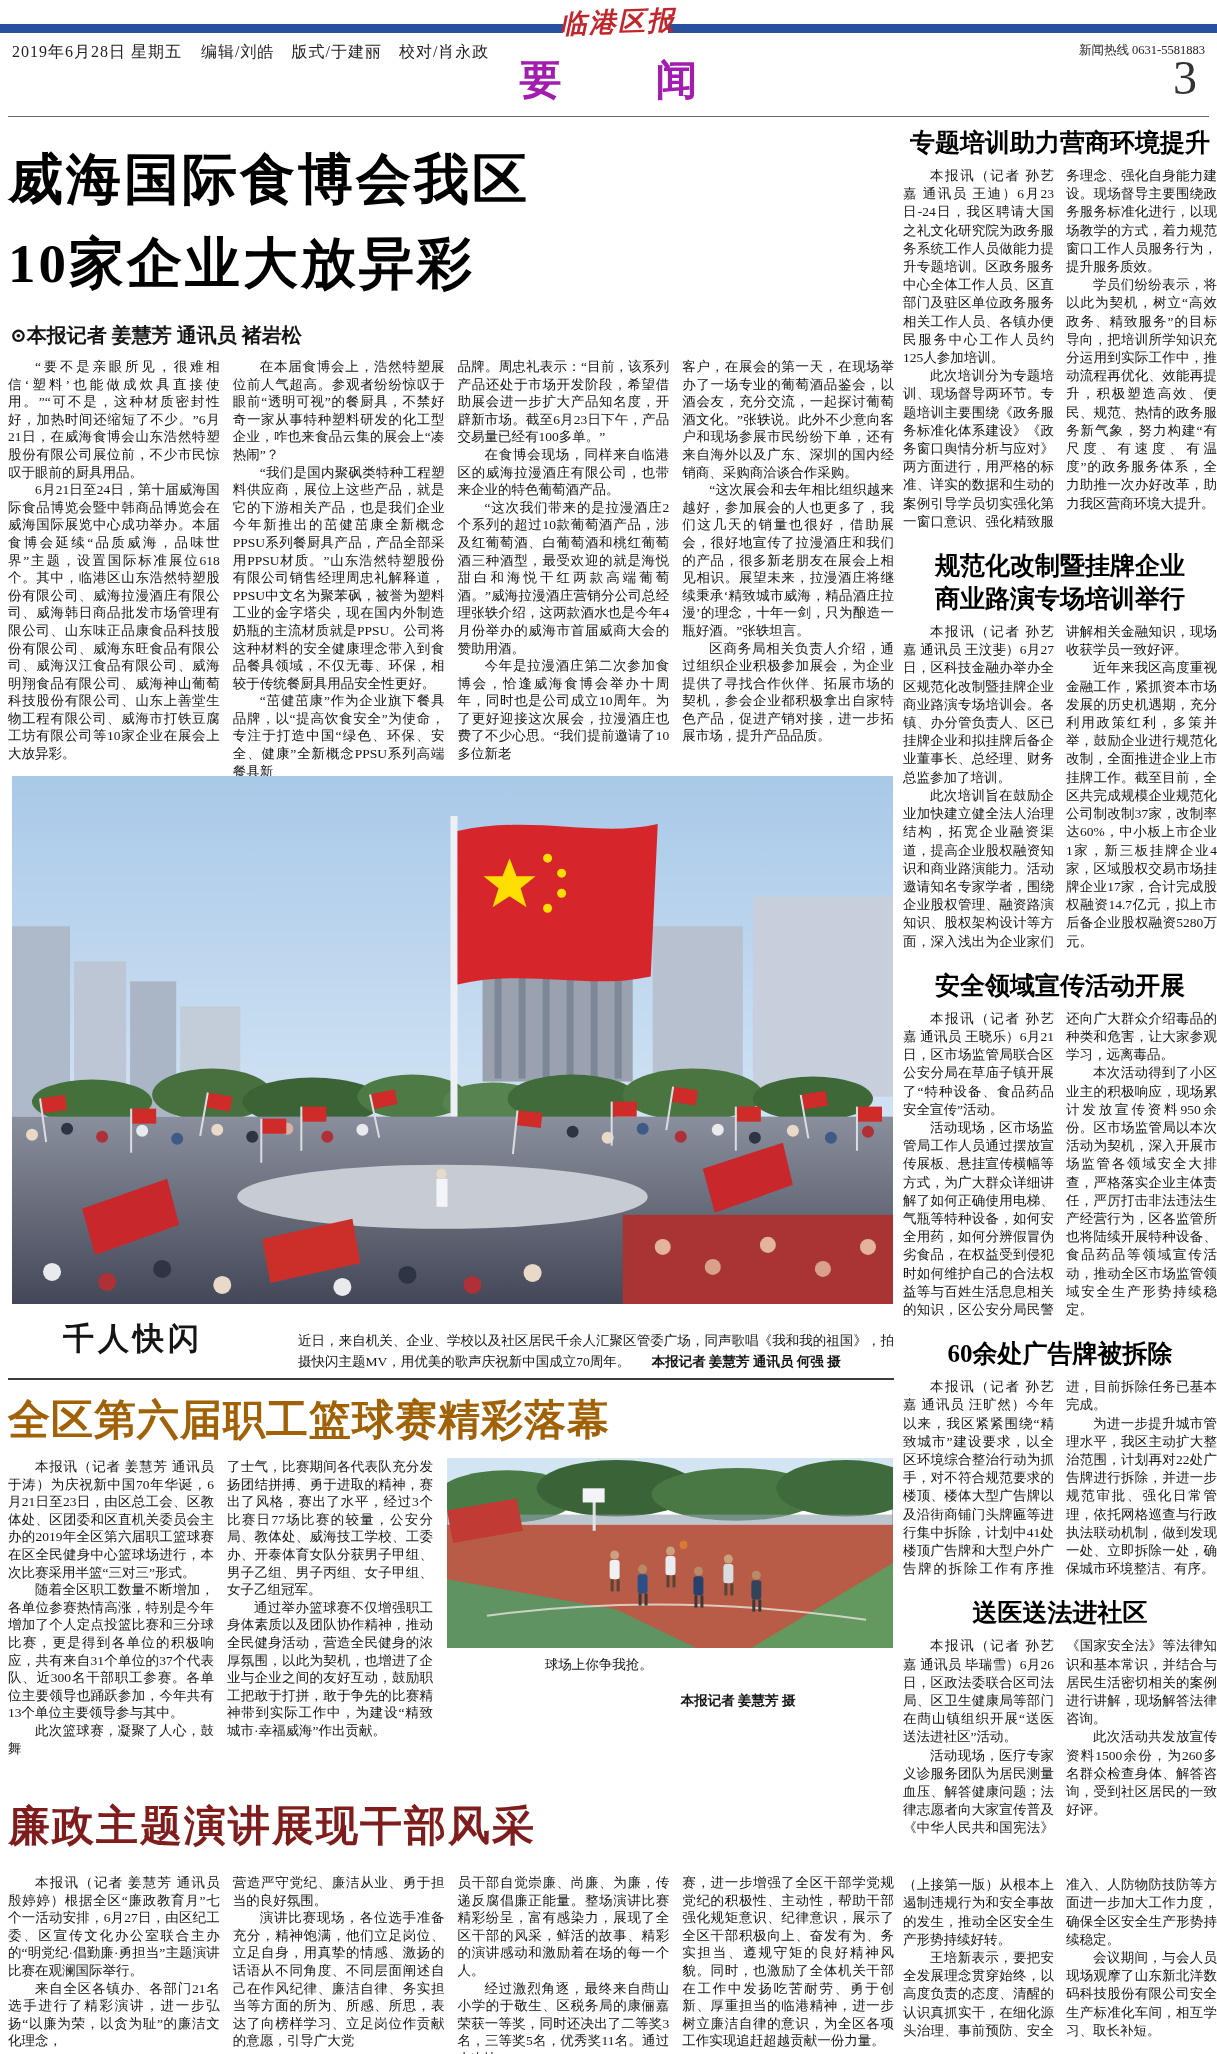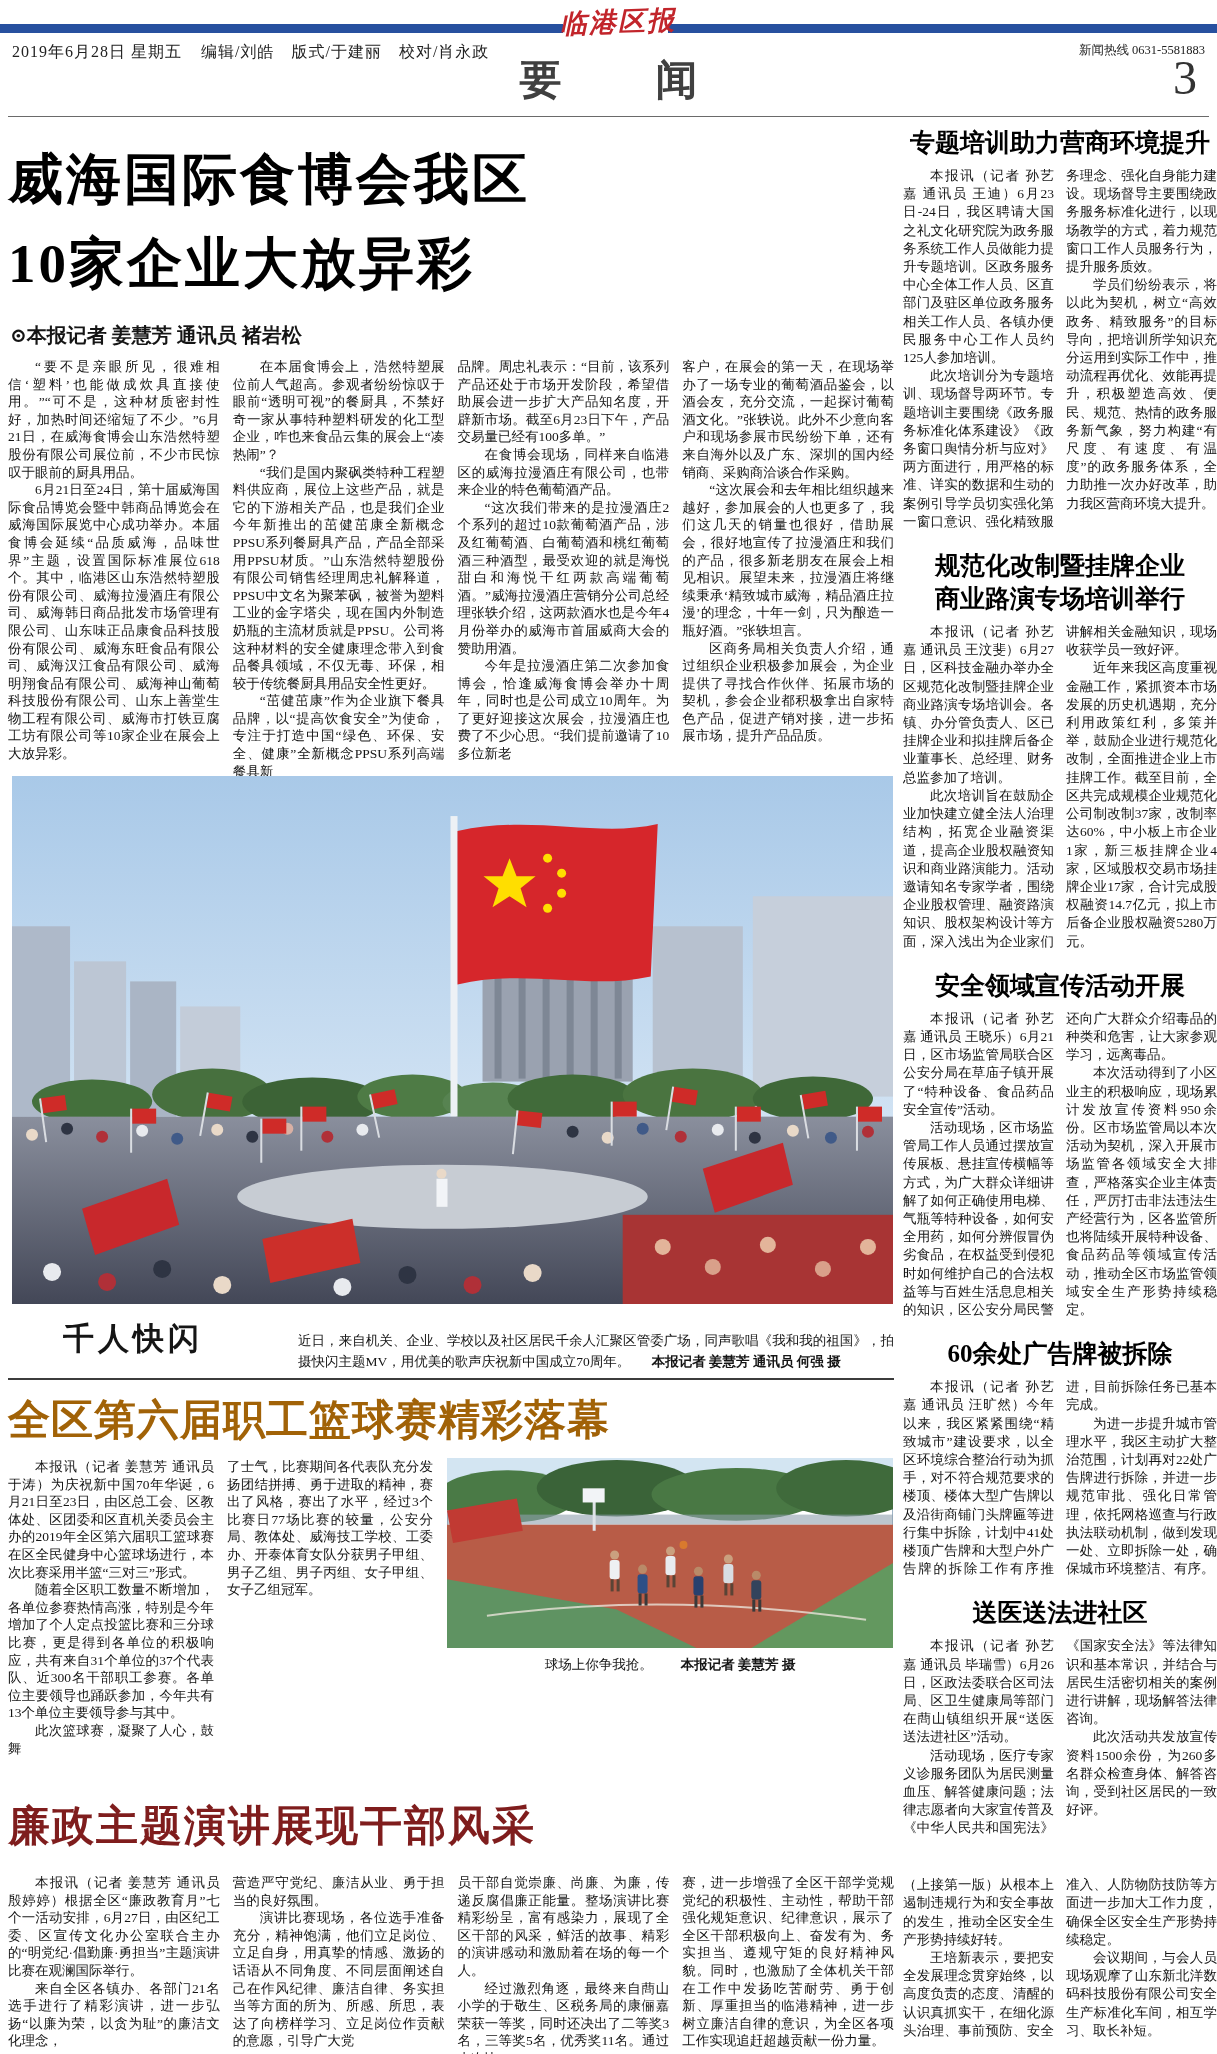--- a/index.html
+++ b/index.html
@@ -8,21 +8,21 @@
   
   .bluebar{position:absolute;top:24px;height:9px;background:#27509f;}
   .bluebar.left{left:0;width:563px;}
   .bluebar.right{left:668px;width:549px;}
   .masthead{position:absolute;left:556px;top:4px;width:124px;text-align:center;
             color:#c2252b;font-size:27px;font-weight:bold;font-style:italic;
             transform:rotate(-2deg);letter-spacing:2px;white-space:nowrap;}
   .dateline{position:absolute;left:12px;top:42px;font-size:16px;letter-spacing:1px;color:#222;}
   .hotline{position:absolute;right:12px;top:42px;font-size:12.5px;color:#222;}
   .section-title{position:absolute;left:0;right:0;top:52px;text-align:center;
-                 font-size:42px;font-weight:bold;letter-spacing:26px;text-indent:26px;color:#404040;}
+                 font-size:42px;font-weight:bold;letter-spacing:26px;text-indent:26px;color:#a21caf;}
   .pageno{position:absolute;right:20px;top:50px;font-size:48px;color:#333;}
   .head-rule{position:absolute;left:8px;right:8px;top:116px;height:1px;background:#6a6a6a;}
   
   .para{margin:0;text-indent:2em;}
   .cont{text-indent:0;}
   .cols{display:flex;gap:13px;}
   .col{flex:1 1 0;text-align:justify;font-size:13.5px;line-height:17.6px;}
   
   .lead-headline{position:absolute;left:8px;top:138px;font-size:55px;line-height:84px;
                  font-weight:bold;letter-spacing:3px;color:#000;white-space:nowrap;}
@@ -38,21 +38,21 @@
   .cap-credit{font-weight:bold;margin-left:18px;white-space:nowrap;}
   .big-rule{position:absolute;left:8px;top:1378px;width:886px;height:2px;background:#3c3c3c;}
   
   .bb-headline{position:absolute;left:8px;top:1392px;font-size:42px;font-weight:bold;
                letter-spacing:1px;color:#a16207;white-space:nowrap;}
   .bb-body{position:absolute;left:8px;top:1458px;width:425px;height:310px;overflow:hidden;}
   .bb-photo{position:absolute;left:447px;top:1458px;width:446px;height:190px;
             box-shadow:0 0 0 1px #9fb4c6 inset;}
   .bb-caption{position:absolute;left:447px;top:1656px;width:446px;font-size:13.5px;
               display:flex;justify-content:center;gap:28px;}
-  .bb-caption .cr{font-weight:bold;}
+  .bb-caption .cr{font-weight:bold;margin-top:36px;}
   
   .sp-headline{position:absolute;left:8px;top:1798px;font-size:42px;font-weight:bold;
                letter-spacing:2px;color:#7f1d1d;white-space:nowrap;}
   .sp-body{position:absolute;left:8px;top:1874px;width:886px;height:180px;overflow:hidden;}
   
   .sidebar{position:absolute;left:903px;top:122px;width:314px;height:1932px;
            display:flex;flex-direction:column;overflow:hidden;}
   .sb-article{margin-bottom:14px;}
   .sb-head{text-align:center;font-size:25px;font-weight:bold;line-height:33px;margin:4px 0 8px 0;color:#000;}
   .sb-head .para{text-indent:0;}
@@ -217,20 +217,21 @@
 
   <div class="bb-headline">全区第六届职工篮球赛精彩落幕</div>
   <div class="bb-body cols">
     <div class="col">
         <p class="para">本报讯（记者 姜慧芳 通讯员 于涛）为庆祝新中国70年华诞，6月21日至23日，由区总工会、区教体处、区团委和区直机关委员会主办的2019年全区第六届职工篮球赛在区全民健身中心篮球场进行，本次比赛采用半篮“三对三”形式。</p>
         <p class="para">随着全区职工数量不断增加，各单位参赛热情高涨，特别是今年增加了个人定点投篮比赛和三分球比赛，更是得到各单位的积极响应，共有来自31个单位的37个代表队、近300名干部职工参赛。各单位主要领导也踊跃参加，今年共有13个单位主要领导参与其中。</p>
         <p class="para">此次篮球赛，凝聚了人心，鼓舞</p>
       </div>
     <div class="col">
         <p class="para cont">了士气，比赛期间各代表队充分发扬团结拼搏、勇于进取的精神，赛出了风格，赛出了水平，经过3个比赛日77场比赛的较量，公安分局、教体处、威海技工学校、工委办、开泰体育女队分获男子甲组、男子乙组、男子丙组、女子甲组、女子乙组冠军。</p>
+        <p class="para">通过举办篮球赛不仅增强职工身体素质以及团队协作精神，推动全民健身活动，营造全民健身的浓厚氛围，以此为契机，也增进了企业与企业之间的友好互动，鼓励职工把敢于打拼，敢于争先的比赛精神带到实际工作中，为建设“精致城市·幸福威海”作出贡献。</p>
       </div>
   </div>
   <div class="bb-photo">
     <svg viewBox="0 0 447 188" preserveAspectRatio="none">
       <rect width="447" height="40" fill="#d3e5f2"></rect>
       <ellipse cx="60" cy="38" rx="70" ry="26" fill="#4a7a46"></ellipse>
         <ellipse cx="170" cy="30" rx="80" ry="28" fill="#3a6338"></ellipse>
       <ellipse cx="290" cy="36" rx="85" ry="26" fill="#497844"></ellipse>
         <ellipse cx="400" cy="30" rx="70" ry="28" fill="#3f6a3b"></ellipse>
       <rect x="0" y="56" width="447" height="10" fill="#8fa0ad" opacity="0.6"></rect>

